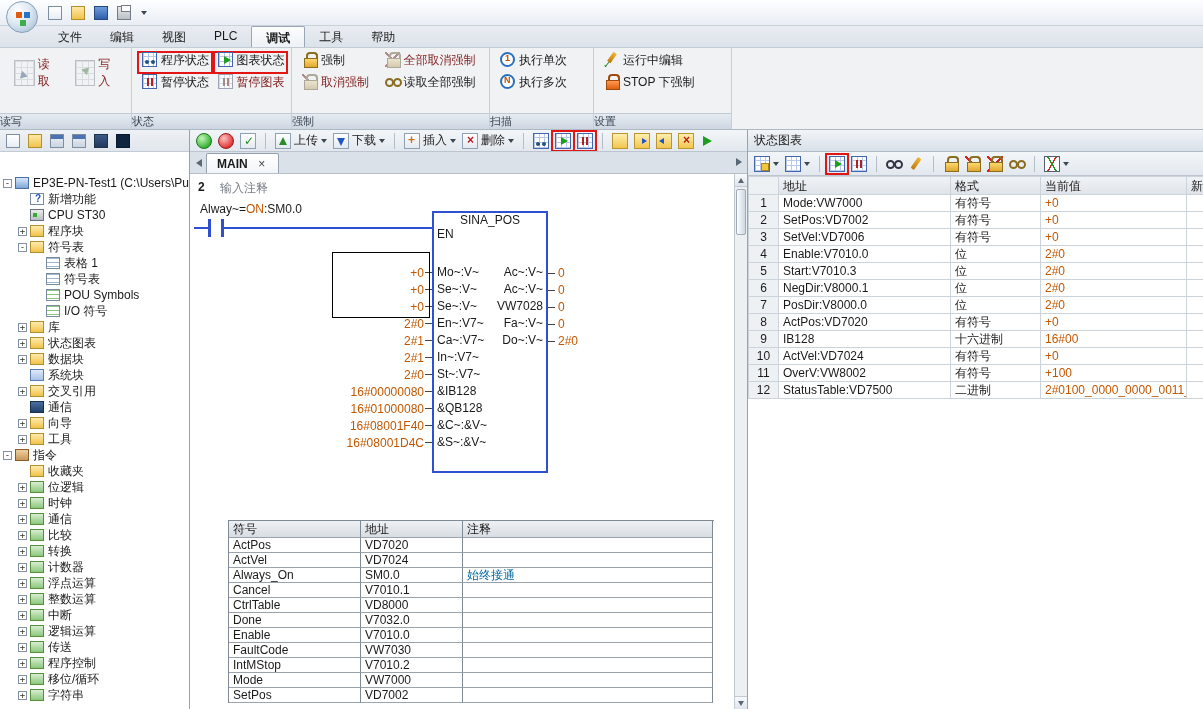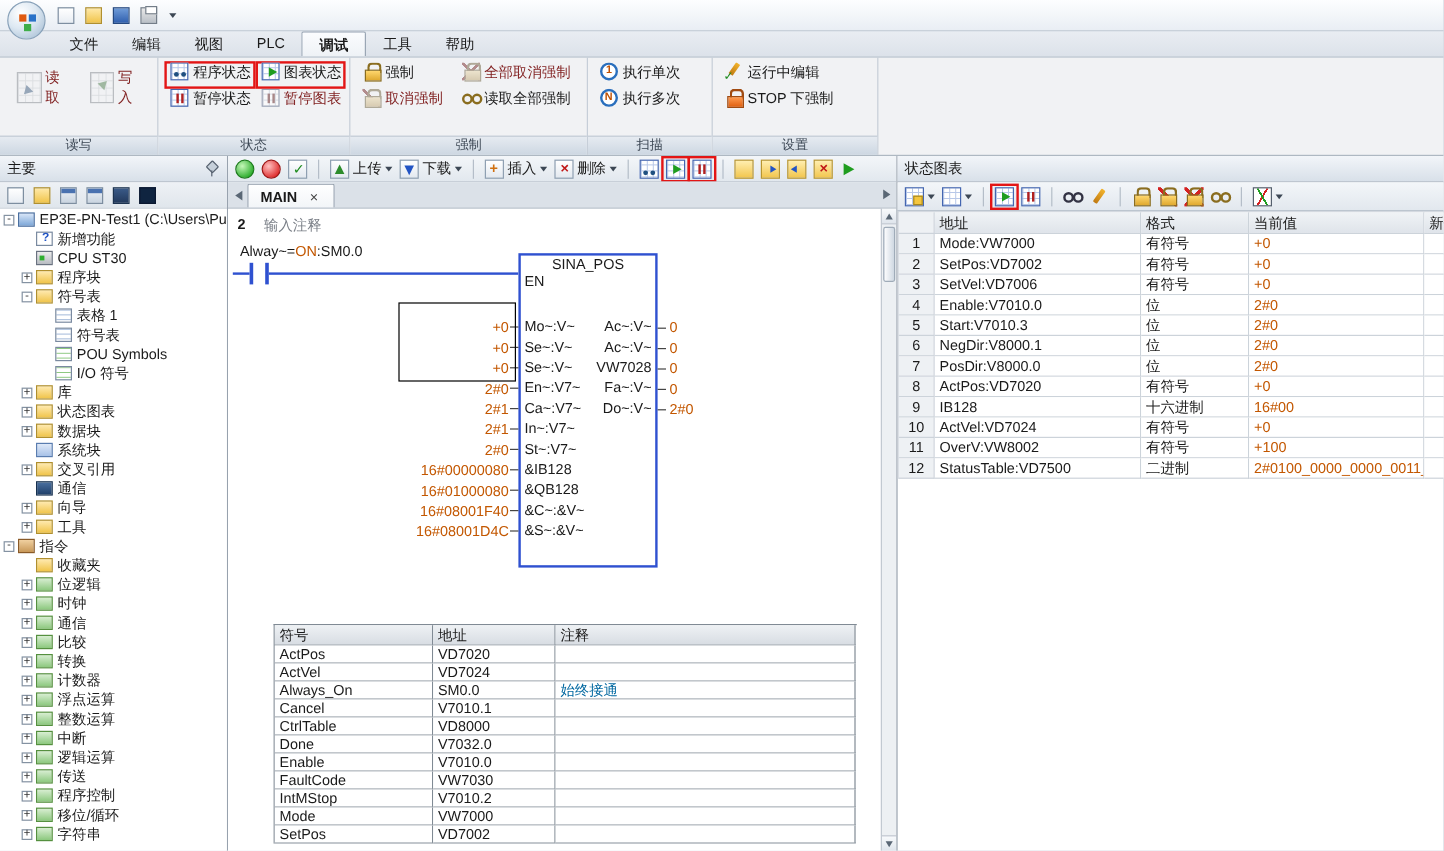--- a/index.html
+++ b/index.html
@@ -15,21 +15,21 @@
 
 
 .menubar{position:absolute;left:0;top:26px;width:100%;height:22px;background:linear-gradient(#e9edf2,#dce2ea);border-bottom:1px solid #c2cad4;display:flex;align-items:flex-end;padding-left:44px;z-index:3}
 .mtab{padding:3px 14px 2px;height:21px;white-space:nowrap}
 .mtab[data-active="true"]{background:linear-gradient(#fbfcfe,#eef2f6);border:1px solid #9aa6b4;border-bottom:none;border-radius:2px 2px 0 0;font-weight:bold}
 
 
 .ribbon{position:absolute;left:0;top:48px;width:100%;height:82px;background:#f1f2f4;border-bottom:1px solid #aeb8c2;display:flex}
 .rgroup{position:relative;height:100%;border-right:1px solid #c6ced8;padding:4px 4px 18px 6px}
 .g-rw{width:132px}.g-status{width:160px}.g-force{width:198px}.g-scan{width:104px}.g-set{width:138px}
-.rg-caption{position:absolute;left:0;right:0;bottom:0;height:16px;line-height:15px;text-align:center;font-size:11px;color:#3c4754;background:linear-gradient(#e6ebf1,#cdd7e2);border-top:1px solid #c0c9d4;white-space:nowrap;overflow:hidden}
+.rg-caption{position:absolute;left:0;right:0;bottom:0;height:16px;line-height:15px;text-align:left;font-size:11px;color:#3c4754;background:linear-gradient(#e6ebf1,#cdd7e2);border-top:1px solid #c0c9d4;white-space:nowrap;overflow:hidden}
 .rg-body{display:flex}
 .rg-body.grid2{display:grid;grid-template-columns:auto auto;grid-auto-rows:22px;column-gap:2px;align-content:start}
 .rg-body.col1{display:grid;grid-template-columns:auto;grid-auto-rows:22px}
 .big-btn{display:inline-flex;flex-direction:row;align-items:center;gap:3px;padding:4px 8px;margin-right:2px}
 .bigicon{width:26px;height:26px;border:1px solid #8794a2;background:linear-gradient(#f7f9fb,#dce2e9);background-image:linear-gradient(#c4cdd8 1px,transparent 1px),linear-gradient(90deg,#c4cdd8 1px,transparent 1px);background-size:6px 6px;position:relative}
 .bigicon.rd::after{content:"";position:absolute;left:2px;bottom:2px;border:4px solid transparent;border-top:7px solid #2a6fbd;transform:rotate(45deg)}
 .bigicon.wr::after{content:"";position:absolute;right:2px;top:2px;border:4px solid transparent;border-bottom:7px solid #2f9d2f;transform:rotate(45deg)}
 .sm-btn{display:flex;align-items:flex-start;gap:4px;height:21px;padding:0 4px;white-space:nowrap;overflow:hidden}
 .rbi{width:15px;height:15px;flex:none;position:relative}
 .dis{color:#7f1d1d}
@@ -310,24 +310,20 @@
       <div class="sm-btn">
         <span class="rbi" data-icon="stop-force-icon"></span>
         <span>STOP 下强制</span>
       </div>
     </div>
     <div class="rg-caption">设置</div>
   </div>
 </div>
 
 <div class="sidebar">
-  <div class="panel-header">
-    <span>主要</span>
-    <span class="pin"></span>
-  </div>
   <div class="side-tools">
 
       <span class="mini">
         <span class="tbi" data-icon="page-icon"></span>
       </span>
 
       <span class="mini">
         <span class="tbi" data-icon="folder-icon"></span>
       </span>
 

